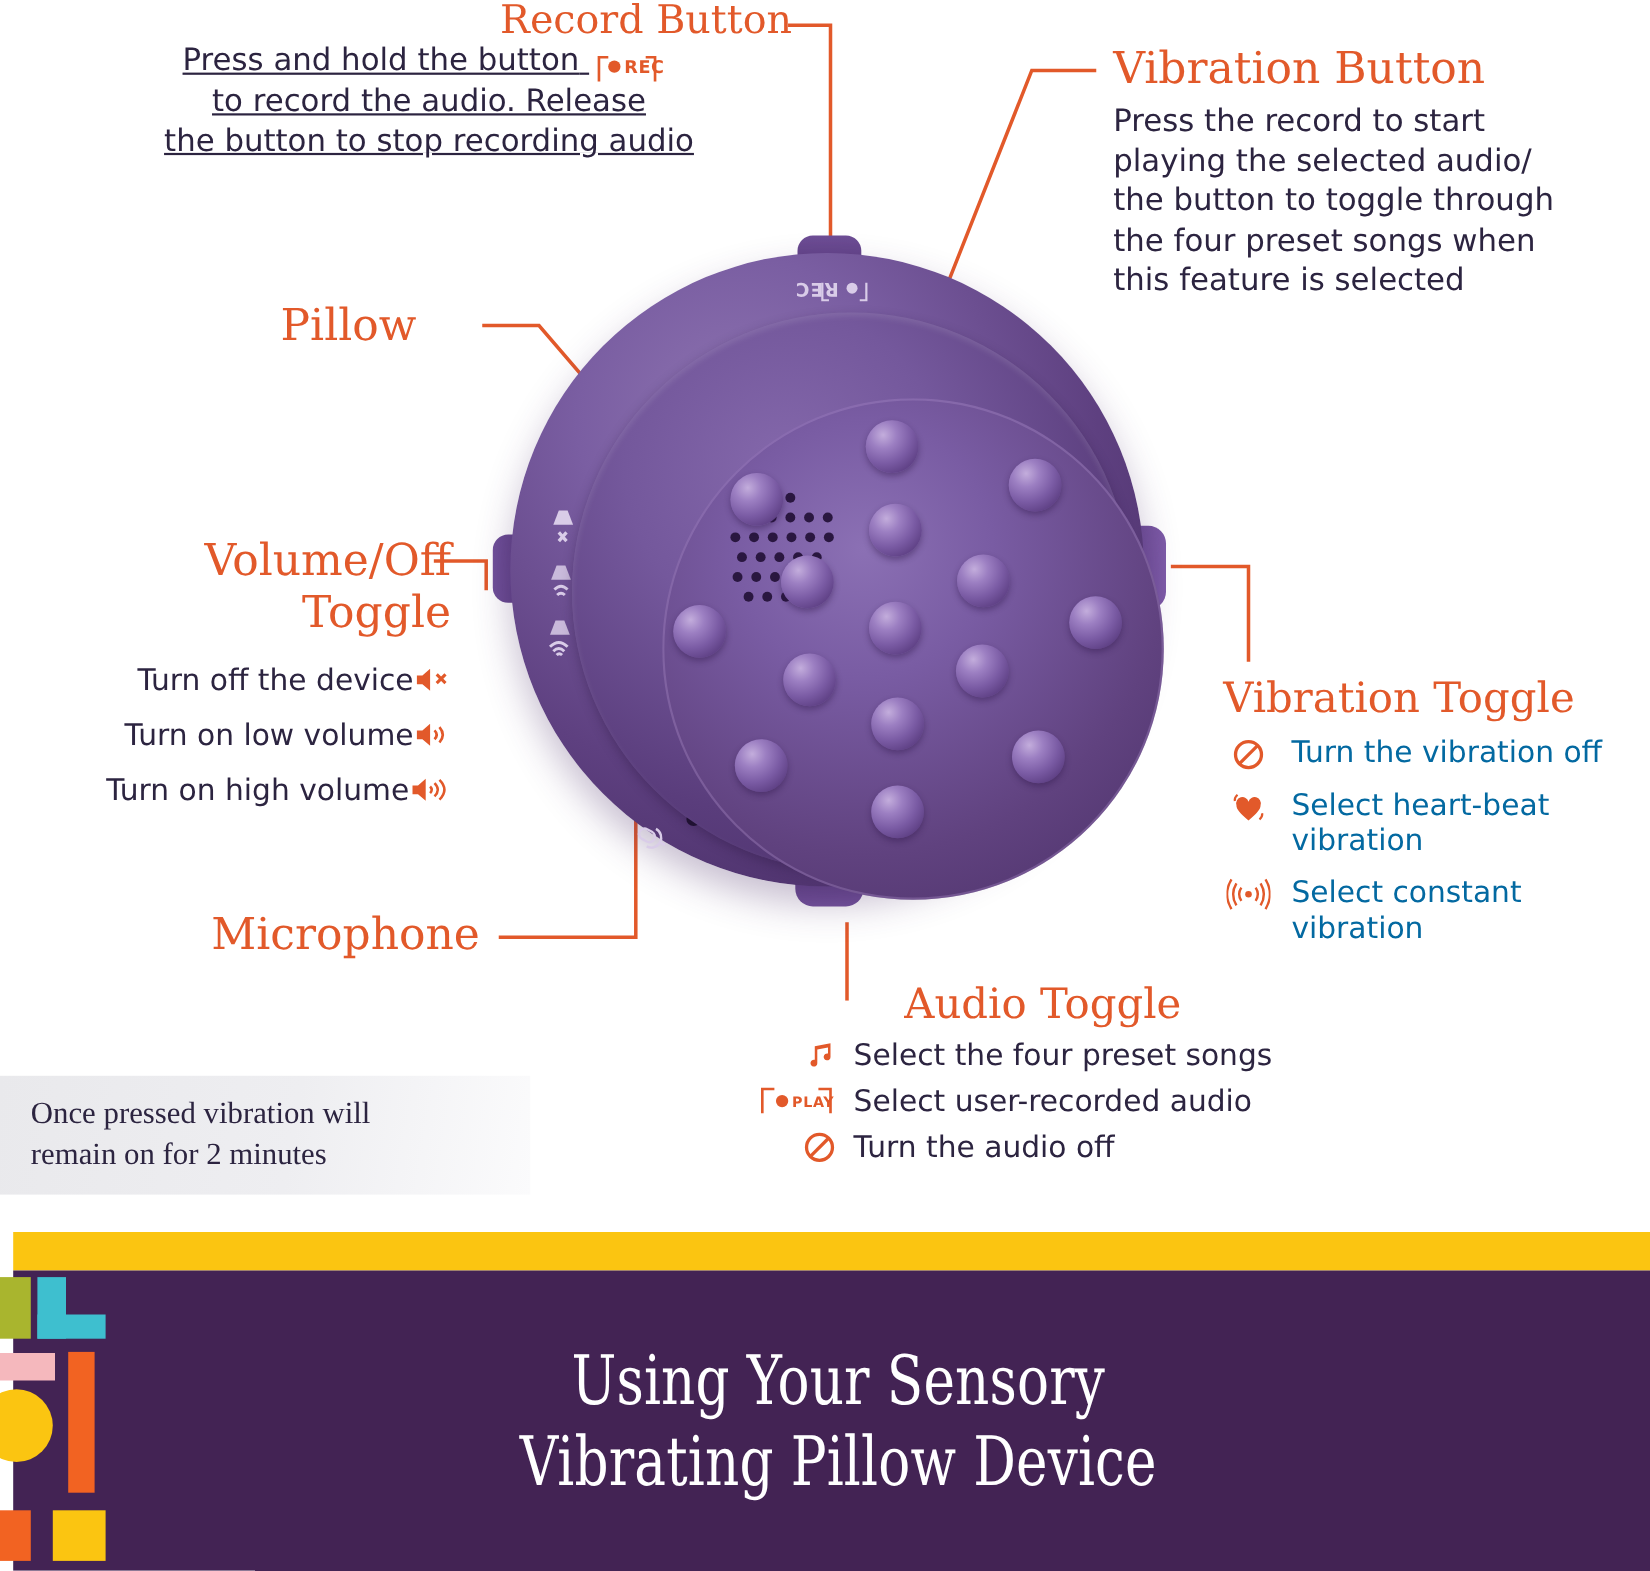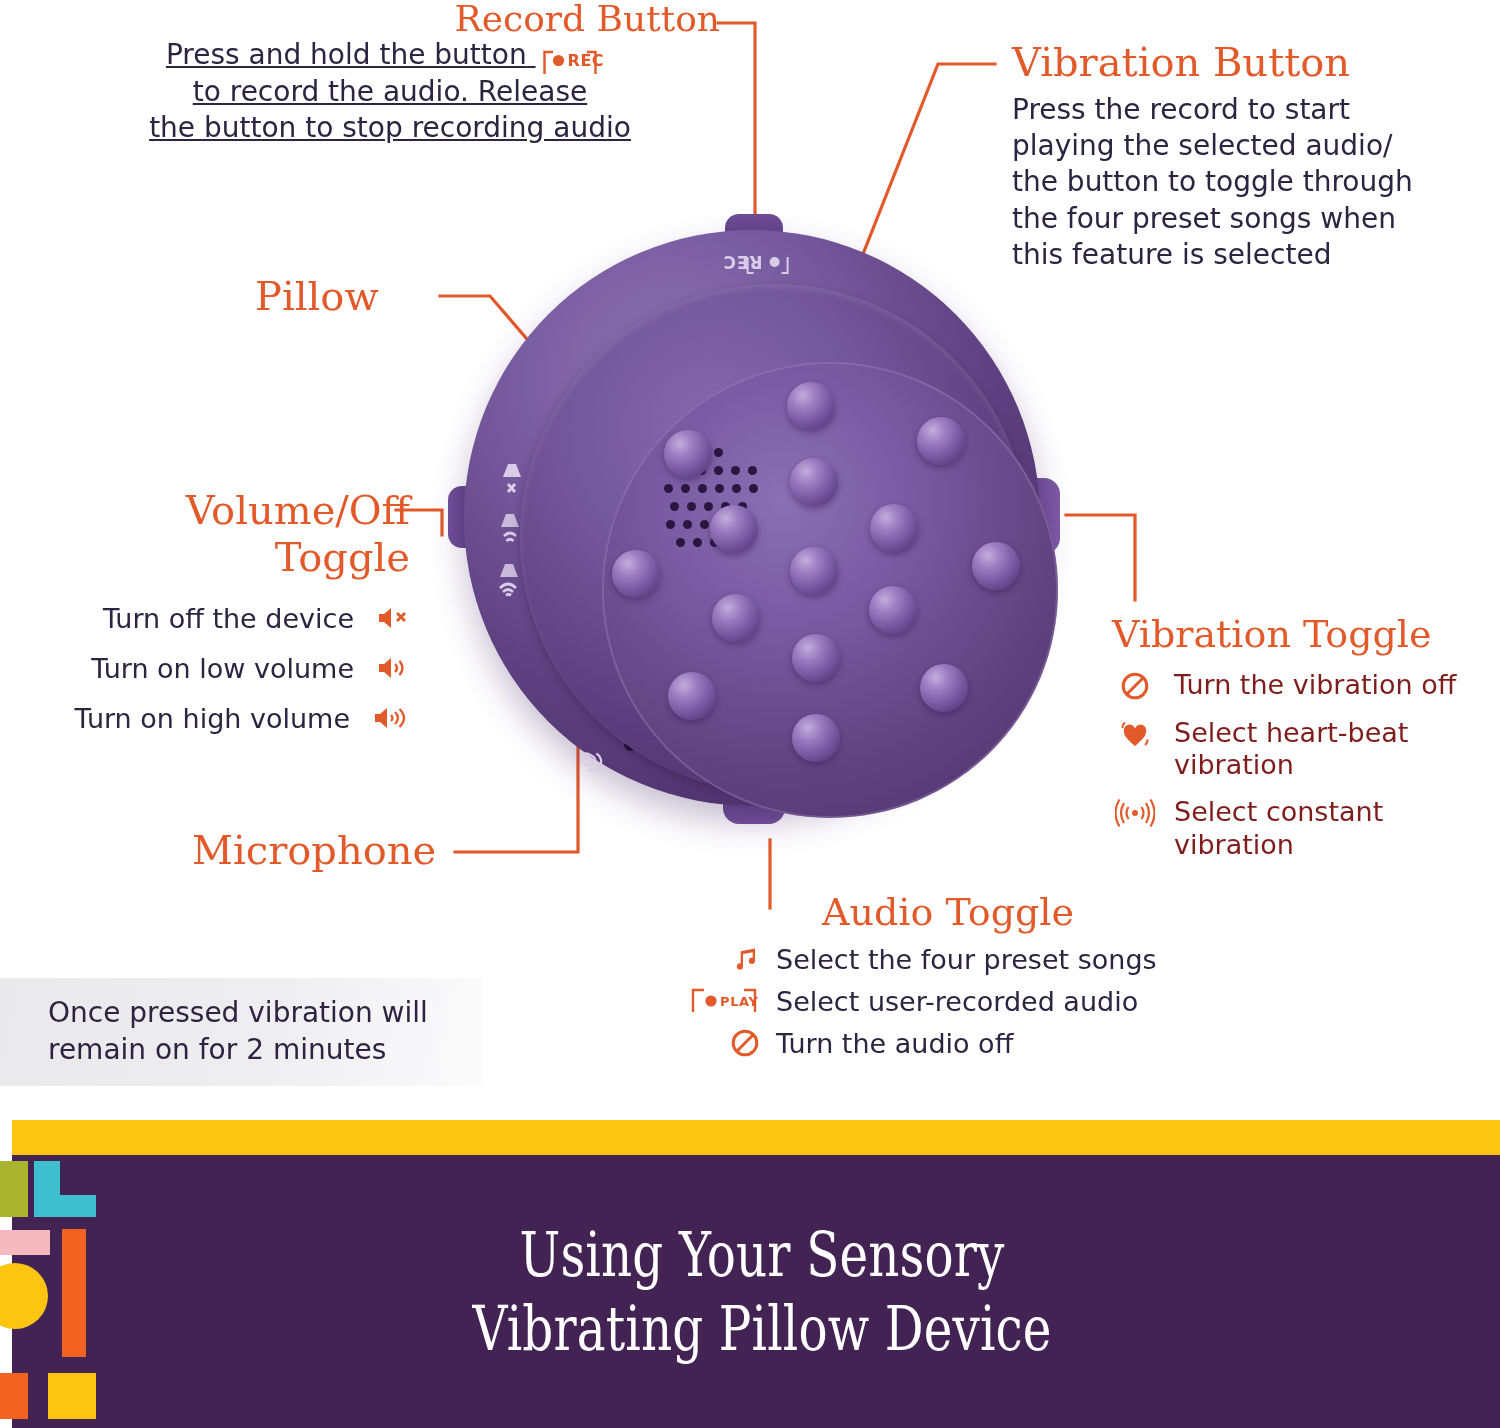--- a/index.html
+++ b/index.html
@@ -38,47 +38,47 @@
   #vibration-button-block .body-txt { font-size: 28px; margin-top: 8px; }
 
   #speaker-block { left: 255px; top: 276px; }
   #speaker-block .hd { font-size: 40px; }
 
   #volume-block { left: 20px; top: 487px; width: 390px; text-align: right; }
   #volume-block .hd { font-size: 40px; line-height: 1.18; }
   #volume-block .rows { margin-top: 12px; }
   #volume-block .vrow {
     display: flex; align-items: center; justify-content: flex-end;
-    gap: 22px; height: 50px;
+    gap: 0; height: 50px;
     font-size: 27px; color: #2C2440;
   }
 
   #microphone-block { left: 192px; top: 830px; }
   #microphone-block .hd { font-size: 40px; }
 
   #vibration-toggle-block { left: 1112px; top: 615px; width: 390px; }
   #vibration-toggle-block .hd { font-size: 38px; }
   #vibration-toggle-block .rows { margin-top: 10px; }
   .tgl-row { display: flex; align-items: flex-start; gap: 16px; margin-top: 14px; }
   .tgl-row .ic { flex: 0 0 46px; display: flex; justify-content: center;
                  align-items: center; height: 34px; }
-  .tgl-row .tx { font-size: 27px; color: #7f1d1d; line-height: 1.22; }
+  .tgl-row .tx { font-size: 27px; color: #0369a1; line-height: 1.22; }
 
   #audio-toggle-block { left: 688px; top: 893px; width: 520px; }
   #audio-toggle-block .hd { font-size: 38px; text-align: center; }
   #audio-toggle-block .rows { margin-top: 10px; }
   .arow { display: flex; align-items: center; gap: 16px; margin-top: 11px; }
   .arow .ic { flex: 0 0 72px; display: flex; justify-content: flex-end; align-items: center; }
   .arow .tx { font-size: 27px; color: #2C2440; }
 
   
   #note-box {
     position: absolute; left: 0; top: 978px; width: 482px; height: 108px;
     background: linear-gradient(100deg, #e9e9ec 0%, #eeeef1 55%, #fbfbfc 100%);
-    display: flex; align-items: center; padding-left: 48px;
+    display: flex; align-items: center; padding-left: 28px; font-family: Liberation Serif, serif;
   }
   #note-box .tx { font-size: 28px; color: #2C2440; line-height: 1.32; }
 
   
   #banner {
     position: absolute; left: 0; bottom: 0; width: 1500px; height: 318px; margin-left: 12px;
   }
   #banner-stripe {
     position: absolute; left: 0; top: 10px; width: 1500px; height: 35px;
     background: #FBC511;

